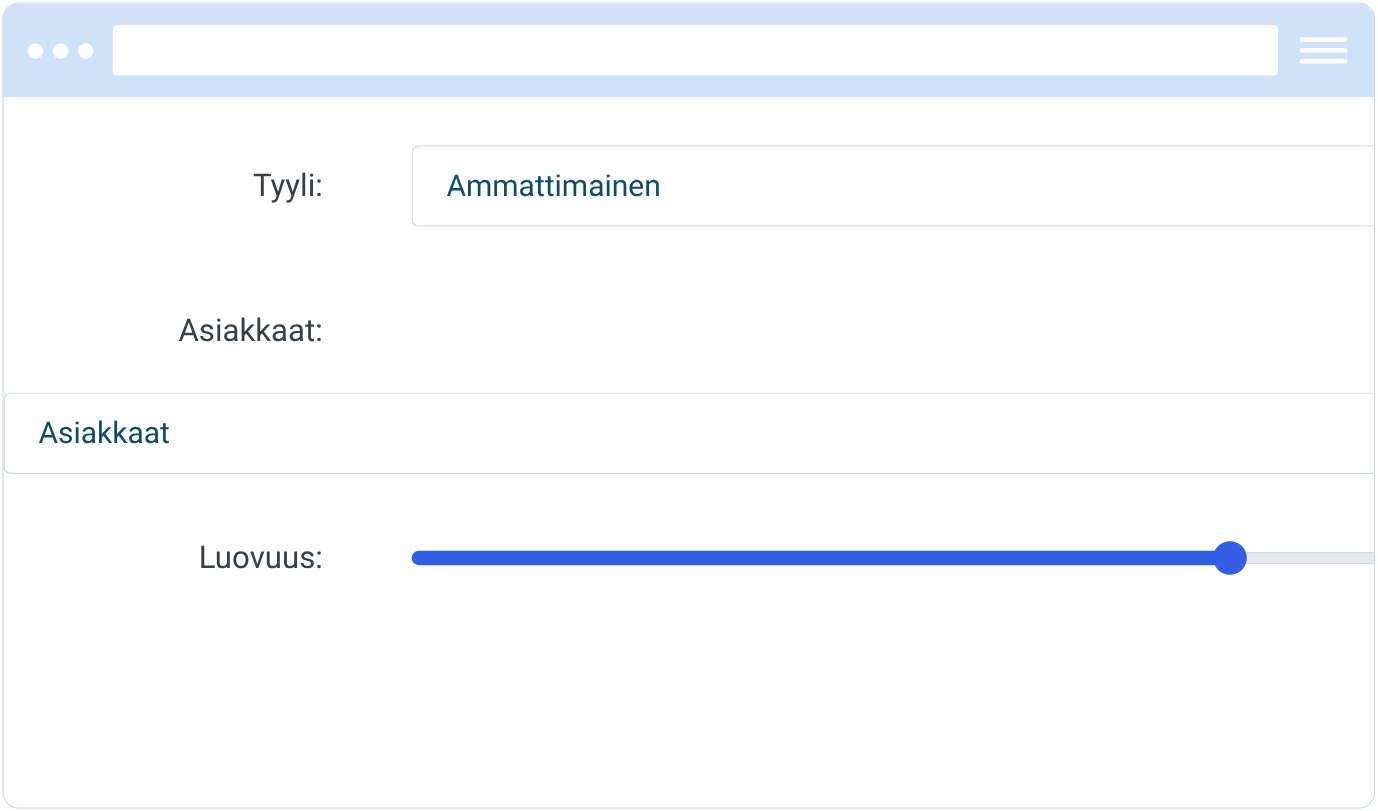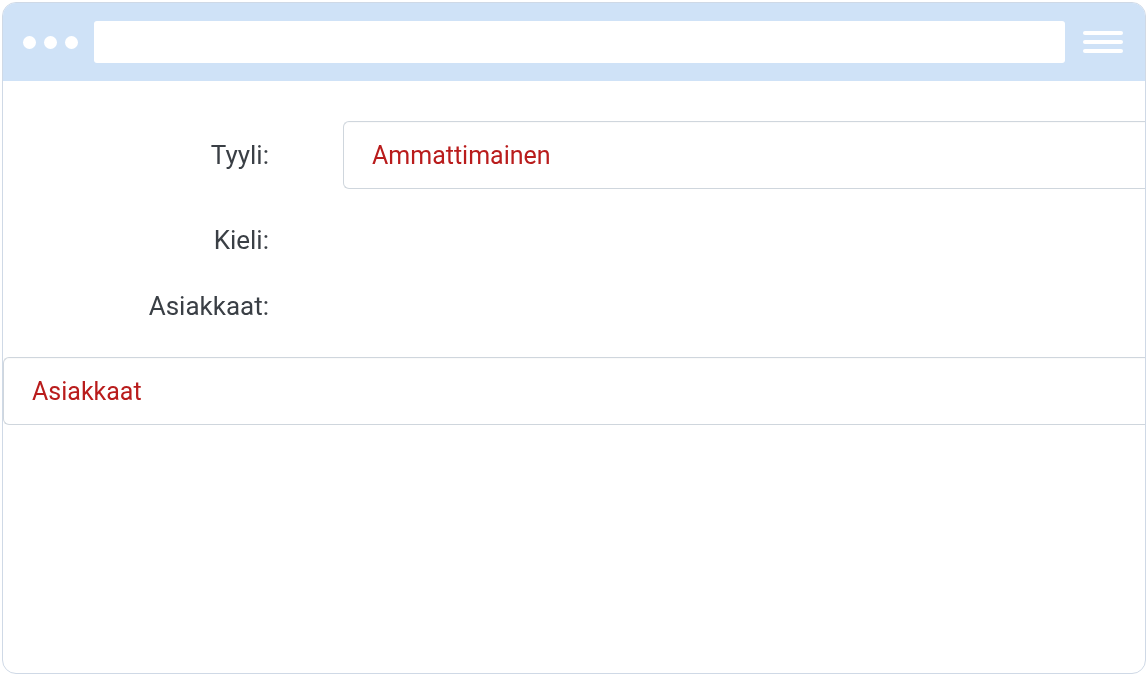--- a/index.html
+++ b/index.html
@@ -77,21 +77,21 @@
     }
     .input-field {
       flex: 1;
       height: 68px;
       border: 1px solid #cfd6dd;
       border-right: none;
       border-radius: 6px 0 0 6px;
       background: #fff;
       padding: 0 28px;
       font-size: 25px;
-      color: #b91c1c;
+      color: #0c4a6e;
       outline: none;
       display: flex;
       align-items: center;
       box-shadow: inset 0 1px 0 rgba(0,0,0,0.02);
     }
     .slider-wrap {
       flex: 1;
       height: 68px;
       display: flex;
       align-items: center;
@@ -142,26 +142,33 @@
   </div>
 
   <div class="content">
 
     <div class="form-row">
       <div class="label">Tyyli:</div>
       <div class="input-field">Ammattimainen</div>
     </div>
 
     <div class="form-row">
-      <div class="label">Kieli:</div>
     </div>
 
     <div class="form-row">
       <div class="label">Asiakkaat:</div>
     </div>
 
     <div class="form-row">
       <div class="input-field">Asiakkaat</div>
     </div>
 
+    <div class="form-row">
+      <div class="label">Luovuus:</div>
+      <div class="slider-wrap">
+        <div class="slider-track"></div>
+        <div class="slider-fill" id="slider-fill" style="width: 85%;"></div>
+        <div class="slider-thumb" id="slider-thumb" style="left: 85%;"></div>
+      </div>
+    </div>
 
   </div>
 </div>
 
 </body></html>

